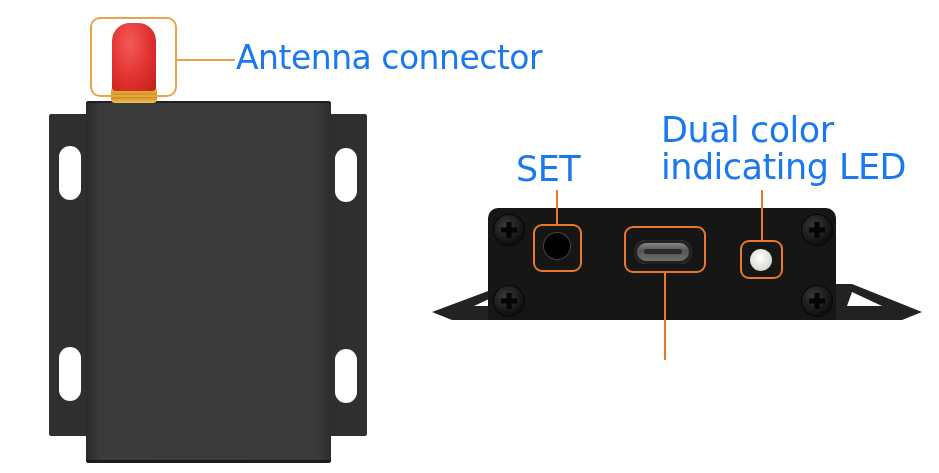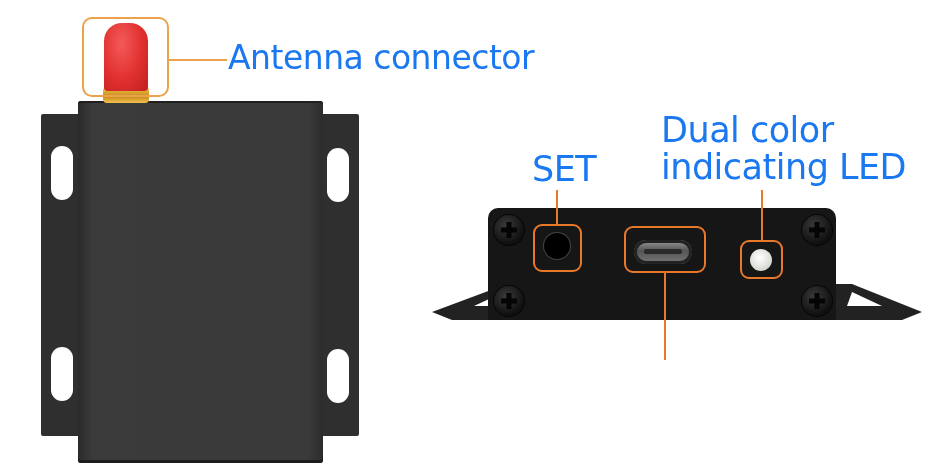--- a/index.html
+++ b/index.html
@@ -27,21 +27,21 @@
   .screw::before { width: 16px; height: 5px; }
   .screw::after { width: 5px; height: 16px; }
   .hole { position: absolute; width: 26px; height: 26px; border-radius: 50%; background: #000; box-shadow: 0 0 0 1px #444; }
   .usb { position: absolute; width: 58px; height: 24px; border-radius: 12px; background: linear-gradient(180deg,#9a9a9a,#555 45%,#777); box-shadow: inset 0 0 0 3px #222; }
   .usb::after { content: ""; position: absolute; left: 10px; right: 10px; top: 9px; height: 5px; background: #2a2a2a; border-radius: 2px; }
   .led { position: absolute; width: 22px; height: 22px; border-radius: 50%; background: radial-gradient(circle at 45% 40%, #ffffff, #d8d8d2 70%, #b8b8b0); }
 </style>
 </head>
 <body>
 
-<div class="abs" style="left:0;top:0;width:420px;height:351px;">
+<div class="abs" style="left:8px;top:0;width:420px;height:351px;">
 
   <div class="abs flange" style="left:41px;top:114px;width:44px;height:322px;"></div>
   <div class="abs flange" style="left:316px;top:114px;width:43px;height:322px;"></div>
   <div class="slot" style="left:51px;top:146px;width:22px;height:54px;"></div>
   <div class="slot" style="left:51px;top:347px;width:22px;height:54px;"></div>
   <div class="slot" style="left:327px;top:148px;width:22px;height:54px;"></div>
   <div class="slot" style="left:327px;top:349px;width:22px;height:54px;"></div>
 
   <div class="abs body-top" style="left:78px;top:101px;width:245px;height:362px;"></div>
 
@@ -63,21 +63,21 @@
 
   <div class="abs front-plate" style="left:68px;top:208px;width:348px;height:112px;"></div>
   <div class="screw" style="left:74px;top:215px;"></div>
   <div class="screw" style="left:74px;top:286px;"></div>
   <div class="screw" style="left:382px;top:215px;"></div>
   <div class="screw" style="left:382px;top:286px;"></div>
 
   <div class="hole" style="left:124px;top:233px;"></div>
   <div class="callout-box" style="left:113px;top:224px;width:49px;height:48px;"></div>
   <div class="line" style="left:136px;top:190px;width:2px;height:34px;"></div>
-  <div class="label" style="left:112px;top:152px;font-size:35px;">SET</div>
+  <div class="label" style="left:96px;top:152px;font-size:35px;">SET</div>
 
   <div class="usb" style="left:214px;top:240px;"></div>
   <div class="callout-box" style="left:204px;top:226px;width:82px;height:47px;"></div>
   <div class="line" style="left:244px;top:273px;width:2px;height:87px;"></div>
 
   <div class="led" style="left:330px;top:249px;"></div>
   <div class="callout-box" style="left:320px;top:240px;width:43px;height:39px;"></div>
   <div class="line" style="left:341px;top:190px;width:2px;height:50px;"></div>
   <div class="label" style="left:241px;top:113px;font-size:35px;">Dual color</div>
   <div class="label" style="left:241px;top:150px;font-size:35px;">indicating LED</div>

